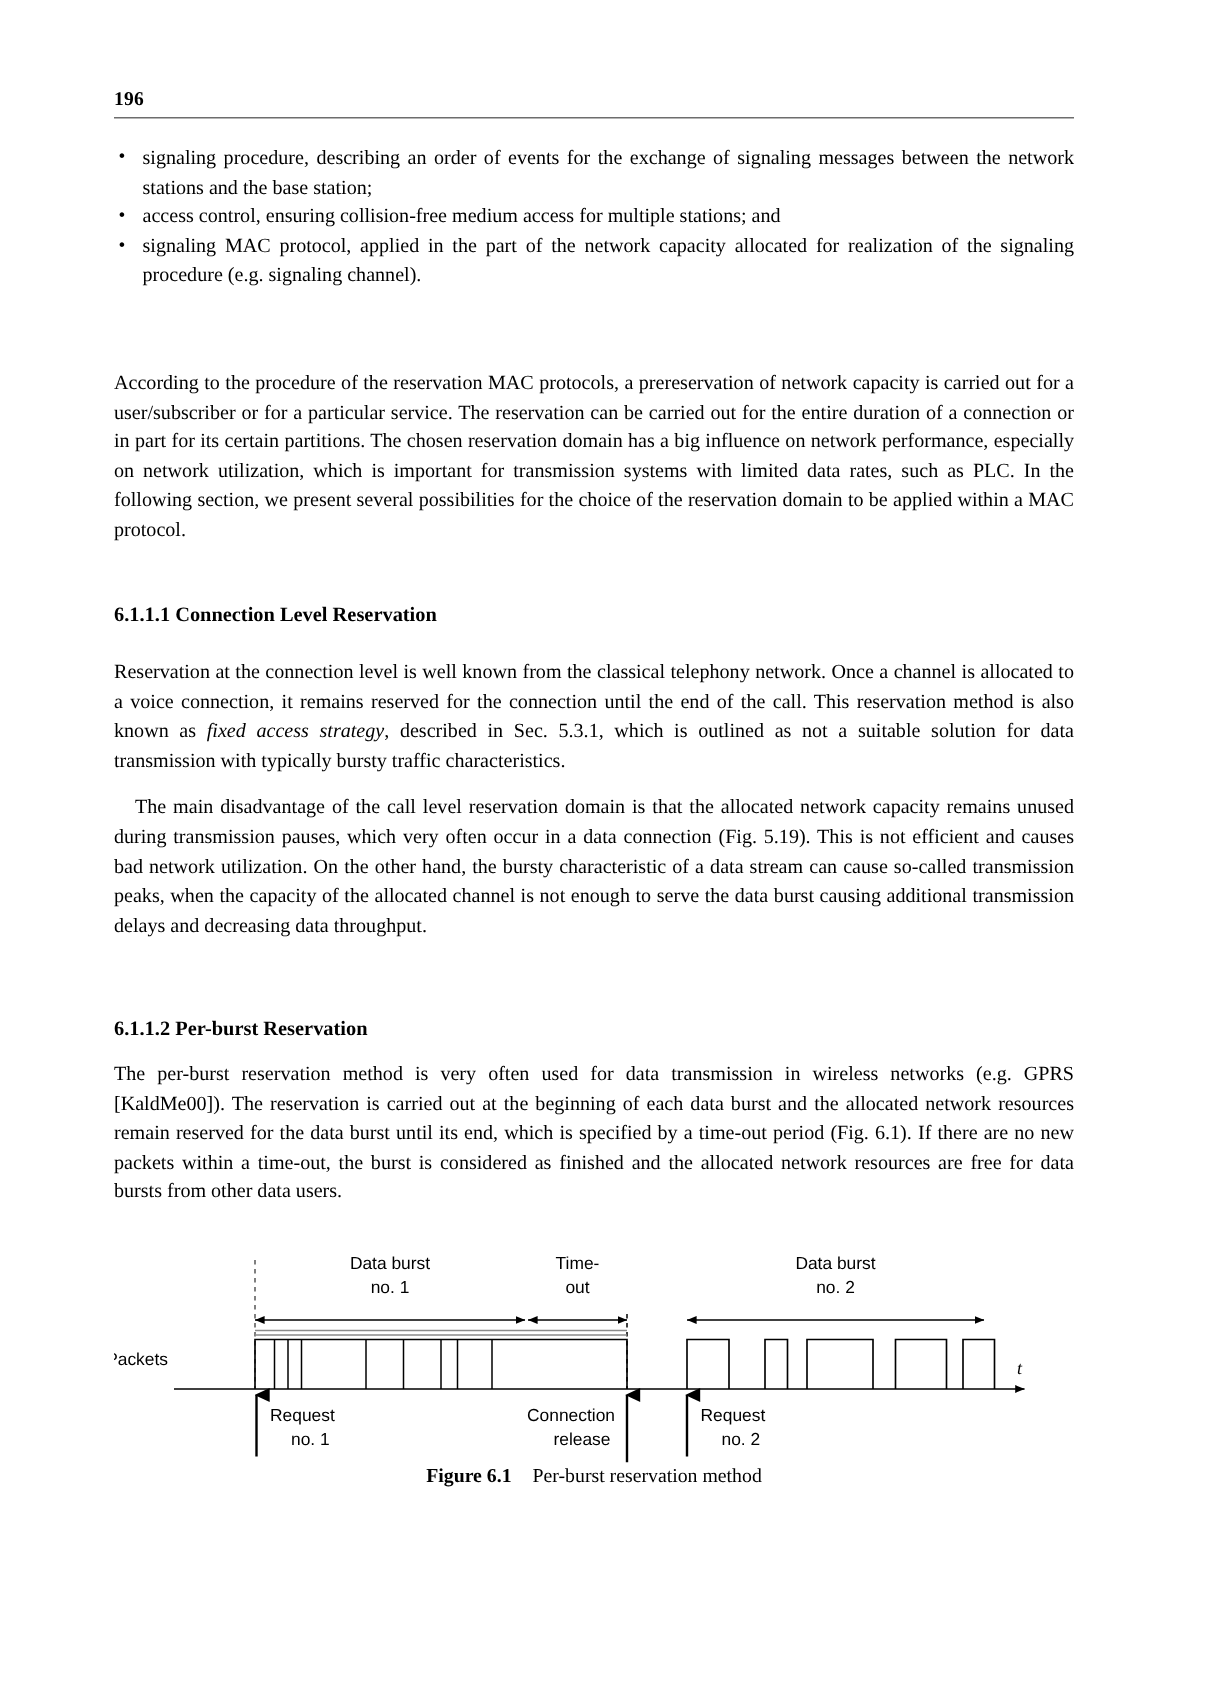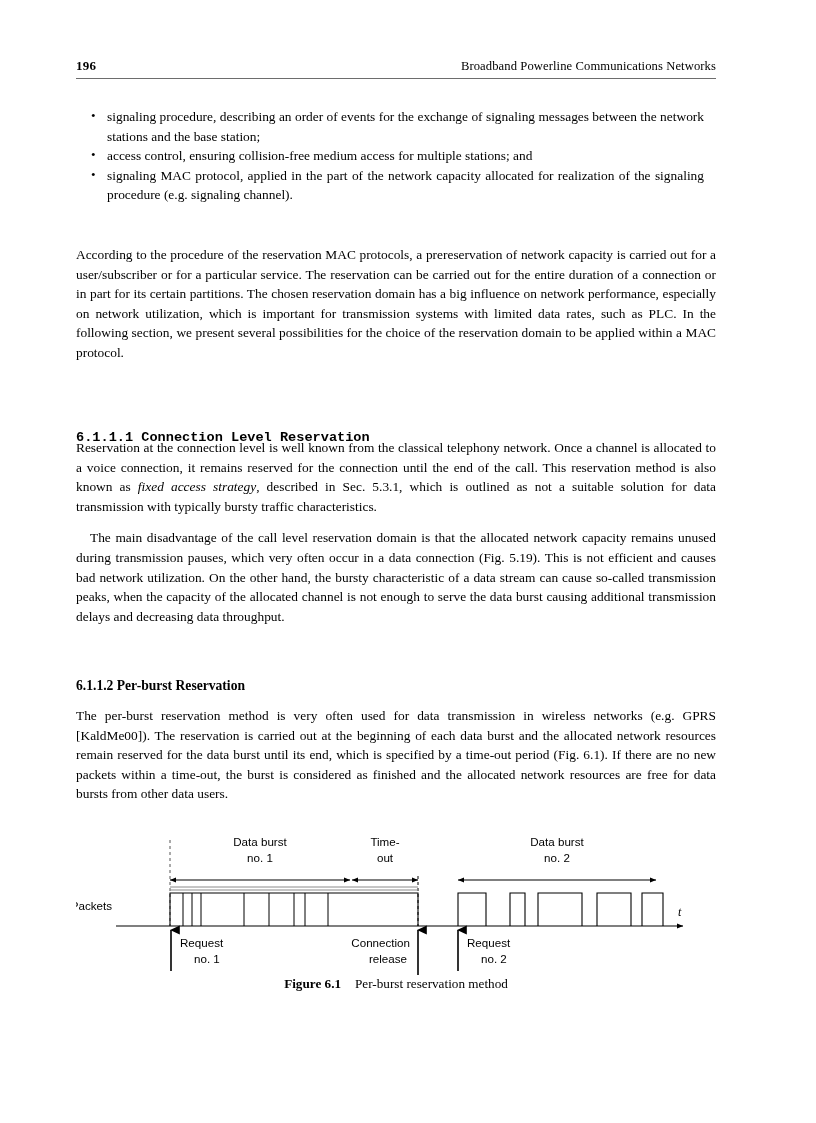--- a/index.html
+++ b/index.html
@@ -32,21 +32,21 @@
   p.body {
     margin:0;
     font-size:13.4px;
     line-height:19.6px;
     text-align:justify;
     text-justify:inter-word;
     hyphens:manual;
   }
   p.indent { text-indent:14px;margin-top:12px; }
 
-  ul.bullets { margin:12px; padding:0; list-style:none; }
+  ul.bullets { margin:0; padding:0; list-style:none; }
   ul.bullets li {
     position:relative;
     padding-left:19px;
     font-size:13.4px;
     line-height:19.6px;
     text-align:justify;
     margin-bottom:0px;
   }
   ul.bullets li::before {
     content:"\2022";
@@ -78,38 +78,37 @@
   .figcap b { font-weight:bold; }
   .figcap .capgap { display:inline-block; width:14px; }
 </style>
 </head>
 <body>
 
 <div class="page">
 
   <div class="runhead">
     <span class="folio">196</span>
-    <span class="title">Broadband Powerline Communications Networks</span>
   </div>
   <div class="rule"></div>
 
   <div class="col" style="top:95px;">
     <ul class="bullets">
       <li>signaling procedure, describing an order of events for the exchange of signaling messages between the network stations and the base station;</li>
       <li>access control, ensuring collision-free medium access for multiple stations; and</li>
       <li>signaling MAC protocol, applied in the part of the network capacity allocated for realization of the signaling procedure (e.g. signaling channel).</li>
     </ul>
   </div>
 
 
   <div class="col" style="top:245px;">
     <p class="body">According to the procedure of the reservation MAC protocols, a prereservation of network capacity is carried out for a user/subscriber or for a particular service. The reservation can be carried out for the entire duration of a connection or in part for its certain partitions. The chosen reservation domain has a big influence on network performance, especially on network utilization, which is important for transmission systems with limited data rates, such as PLC. In the following section, we present several possibilities for the choice of the reservation domain to be applied within a MAC protocol.</p>
   </div>
 
-  <div class="col" style="top:430px;font-family:Liberation Mono, monospace;">
+  <div class="col" style="top:402px;">
     <h4 class="subsec">6.1.1.1  Connection Level Reservation</h4>
   </div>
 
   <div class="col" style="top:438px;">
     <p class="body"><span>Reservation at the connection level is well known from the classical telephony network. Once a channel is allocated to a voice connection, it remains reserved for the connection until the end of the call. This reservation method is also known as </span><span class="it">fixed access strategy</span><span>, described in Sec. 5.3.1, which is outlined as not a suitable solution for data transmission with typically bursty traffic characteristics.</span></p>
     <p class="body indent">The main disadvantage of the call level reservation domain is that the allocated network capacity remains unused during transmission pauses, which very often occur in a data connection (Fig. 5.19). This is not efficient and causes bad network utilization. On the other hand, the bursty characteristic of a data stream can cause so-called transmission peaks, when the capacity of the allocated channel is not enough to serve the data burst causing additional transmission delays and decreasing data throughput.</p>
   </div>
 
   <div class="col" style="top:678px;">
     <h4 class="subsec">6.1.1.2  Per-burst Reservation</h4>

